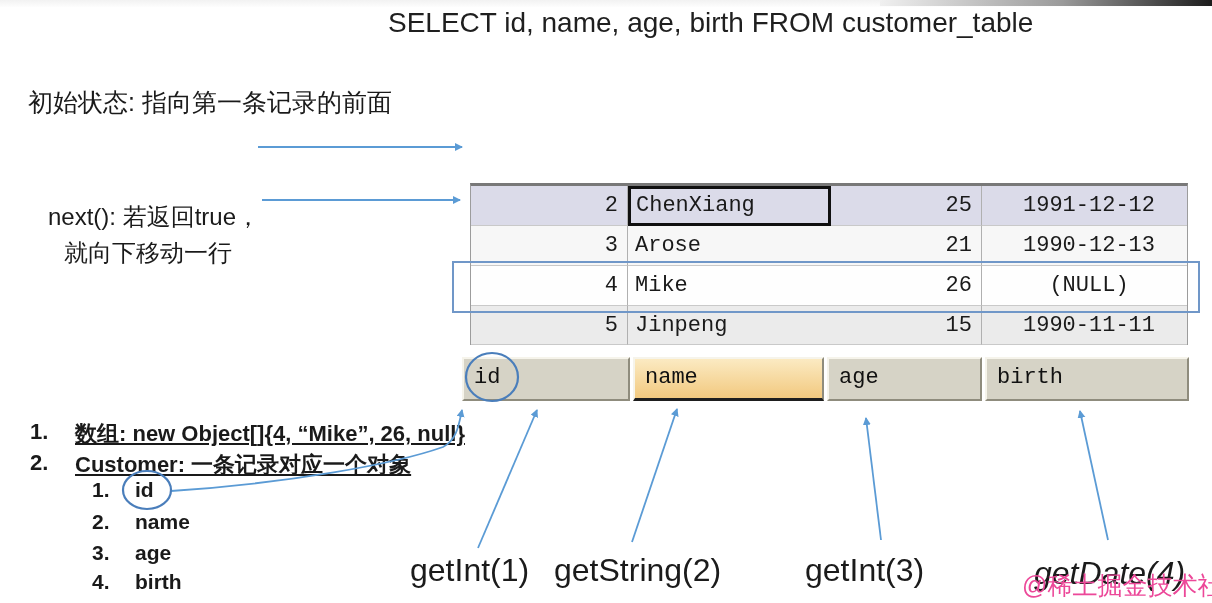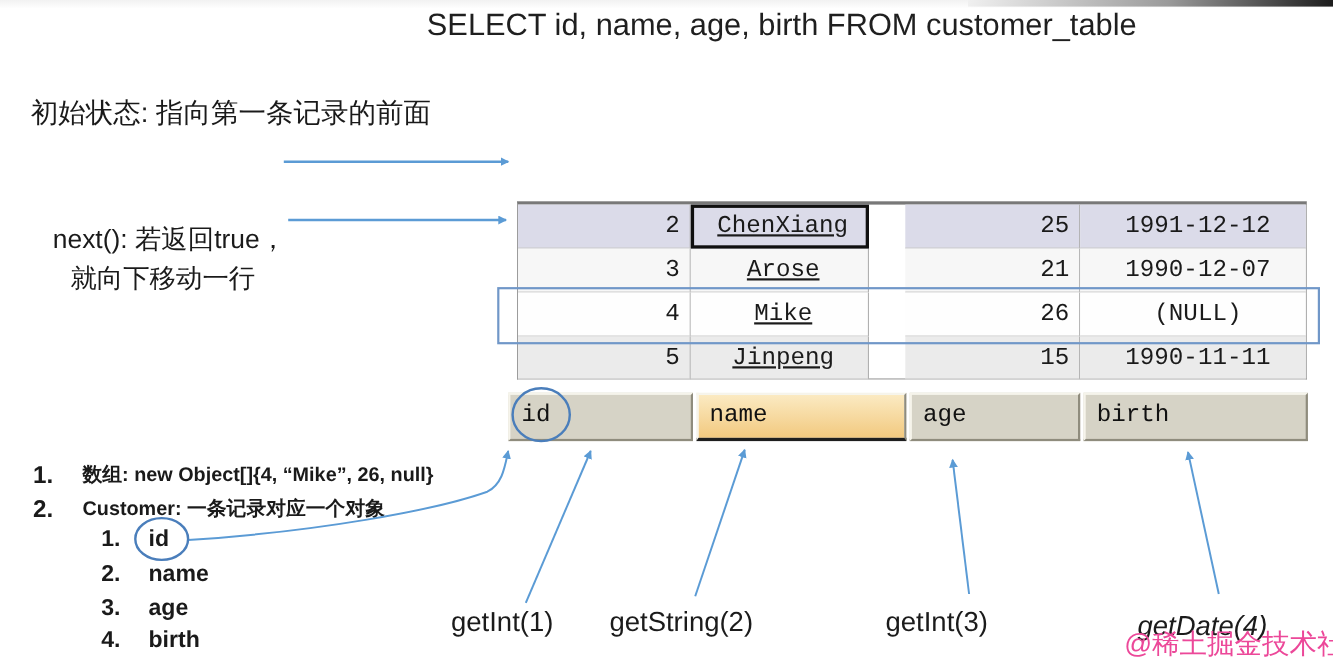--- a/index.html
+++ b/index.html
@@ -17,47 +17,47 @@
   .note-next2{left:48px;top:237px;font-size:24px;white-space:nowrap;margin-left:16px;}
   
   #grid{left:470px;top:183px;width:718px;height:162px;border:1px solid #9c9c9c;border-top:3px solid #787878;box-sizing:border-box;}
   .cell{position:absolute;box-sizing:border-box;font-family:"Liberation Mono",monospace;
         font-size:22px;line-height:39px;white-space:nowrap;border-bottom:1px solid #c9c9c9;z-index:1;}
   .r0{top:0;height:40px;background:#dbdbe9;}
   .r1{top:40px;height:40px;background:#f7f7f7;}
   .r2{top:80px;height:40px;background:#fefefe;}
   .r3{top:120px;height:39px;background:#ebebeb;}
   .c0{left:0;width:157px;text-align:right;padding-right:9px;border-right:1px solid #b0b0b0;}
-  .c1{left:157px;width:162px;text-align:center;padding-left:7px;border-right:1px solid #b0b0b0;text-decoration:underline;}
+  .c1{left:157px;width:203px;text-align:left;padding-left:7px;border-right:1px solid #b0b0b0;}
   .c2{left:352px;width:159px;text-align:right;padding-right:9px;border-right:1px solid #b0b0b0;}
   .c3{left:511px;width:205px;text-align:center;padding-left:9px;}
   .sel-cell{border:3px solid #101010;line-height:33px;padding-left:5px;z-index:2;}
   .row-outline{left:452px;top:261px;width:744px;height:48px;border:2px solid #7097c8;z-index:3;background:transparent;}
   
   .hcell{position:absolute;top:357px;height:44px;box-sizing:border-box;background:#d6d3c6;
          border-top:2px solid #f6f4eb;border-left:2px solid #f6f4eb;
          border-right:2px solid #8f8c7d;border-bottom:2px solid #8f8c7d;
          font-family:"Liberation Mono",monospace;font-size:22px;line-height:38px;padding-left:10px;color:#111;}
   .h-id{left:462px;width:168px;}
   .h-name{left:633px;width:191px;background:linear-gradient(#fbeac2,#f2c97f);border-bottom:3px solid #1e1e1e;}
   .h-age{left:827px;width:155px;}
   .h-birth{left:985px;width:204px;}
   
   .li-num{font-weight:bold;font-size:22px;white-space:nowrap;}
-  .li-text{font-weight:bold;font-size:18px;white-space:nowrap;}
+  .li-text{font-weight:bold;font-size:22px;white-space:nowrap;text-decoration:underline;}
   .n1{left:30px;top:419px;}  .t1{left:75px;top:419px;}
   .n2{left:30px;top:450px;}  .t2{left:75px;top:450px;}
   .f-num{font-weight:bold;font-size:21px;white-space:nowrap;}
   .f-lab{font-weight:bold;font-size:21px;white-space:nowrap;}
   .fn0{left:92px;top:478px;}  .fl0{left:135px;top:478px;}
   .fn1{left:92px;top:510px;}  .fl1{left:135px;top:510px;}
   .fn2{left:92px;top:541px;}  .fl2{left:135px;top:541px;}
   .fn3{left:92px;top:570px;}  .fl3{left:135px;top:570px;}
   
-  .getter{font-size:25px;color:#1b1b1b;white-space:nowrap;}
+  .getter{font-size:32px;color:#1b1b1b;white-space:nowrap;}
   .g0{left:410px;top:552px;} .g1{left:554px;top:552px;}
   .g2{left:805px;top:552px;} .g3{left:1034px;top:555px;font-style:italic;}
   .watermark{left:1022px;top:569px;font-size:25px;color:#ec4899;z-index:6;white-space:nowrap;}
   
   #overlay{position:absolute;left:0;top:0;width:1212px;height:603px;pointer-events:none;z-index:5;}
 </style>
 </head>
 <body>
 
 <div id="canvas">
@@ -73,21 +73,21 @@
 
   <div id="grid" class="abs">
     <div class="cell r0 c0">2</div>
     <div class="cell r0 c1 sel-cell">ChenXiang</div>
     <div class="cell r0 c2">25</div>
     <div class="cell r0 c3">1991-12-12</div>
 
     <div class="cell r1 c0">3</div>
     <div class="cell r1 c1">Arose</div>
     <div class="cell r1 c2">21</div>
-    <div class="cell r1 c3">1990-12-07</div>
+    <div class="cell r1 c3">1990-12-13</div>
 
     <div class="cell r2 c0">4</div>
     <div class="cell r2 c1">Mike</div>
     <div class="cell r2 c2">26</div>
     <div class="cell r2 c3">(NULL)</div>
 
     <div class="cell r3 c0">5</div>
     <div class="cell r3 c1">Jinpeng</div>
     <div class="cell r3 c2">15</div>
     <div class="cell r3 c3">1990-11-11</div>

